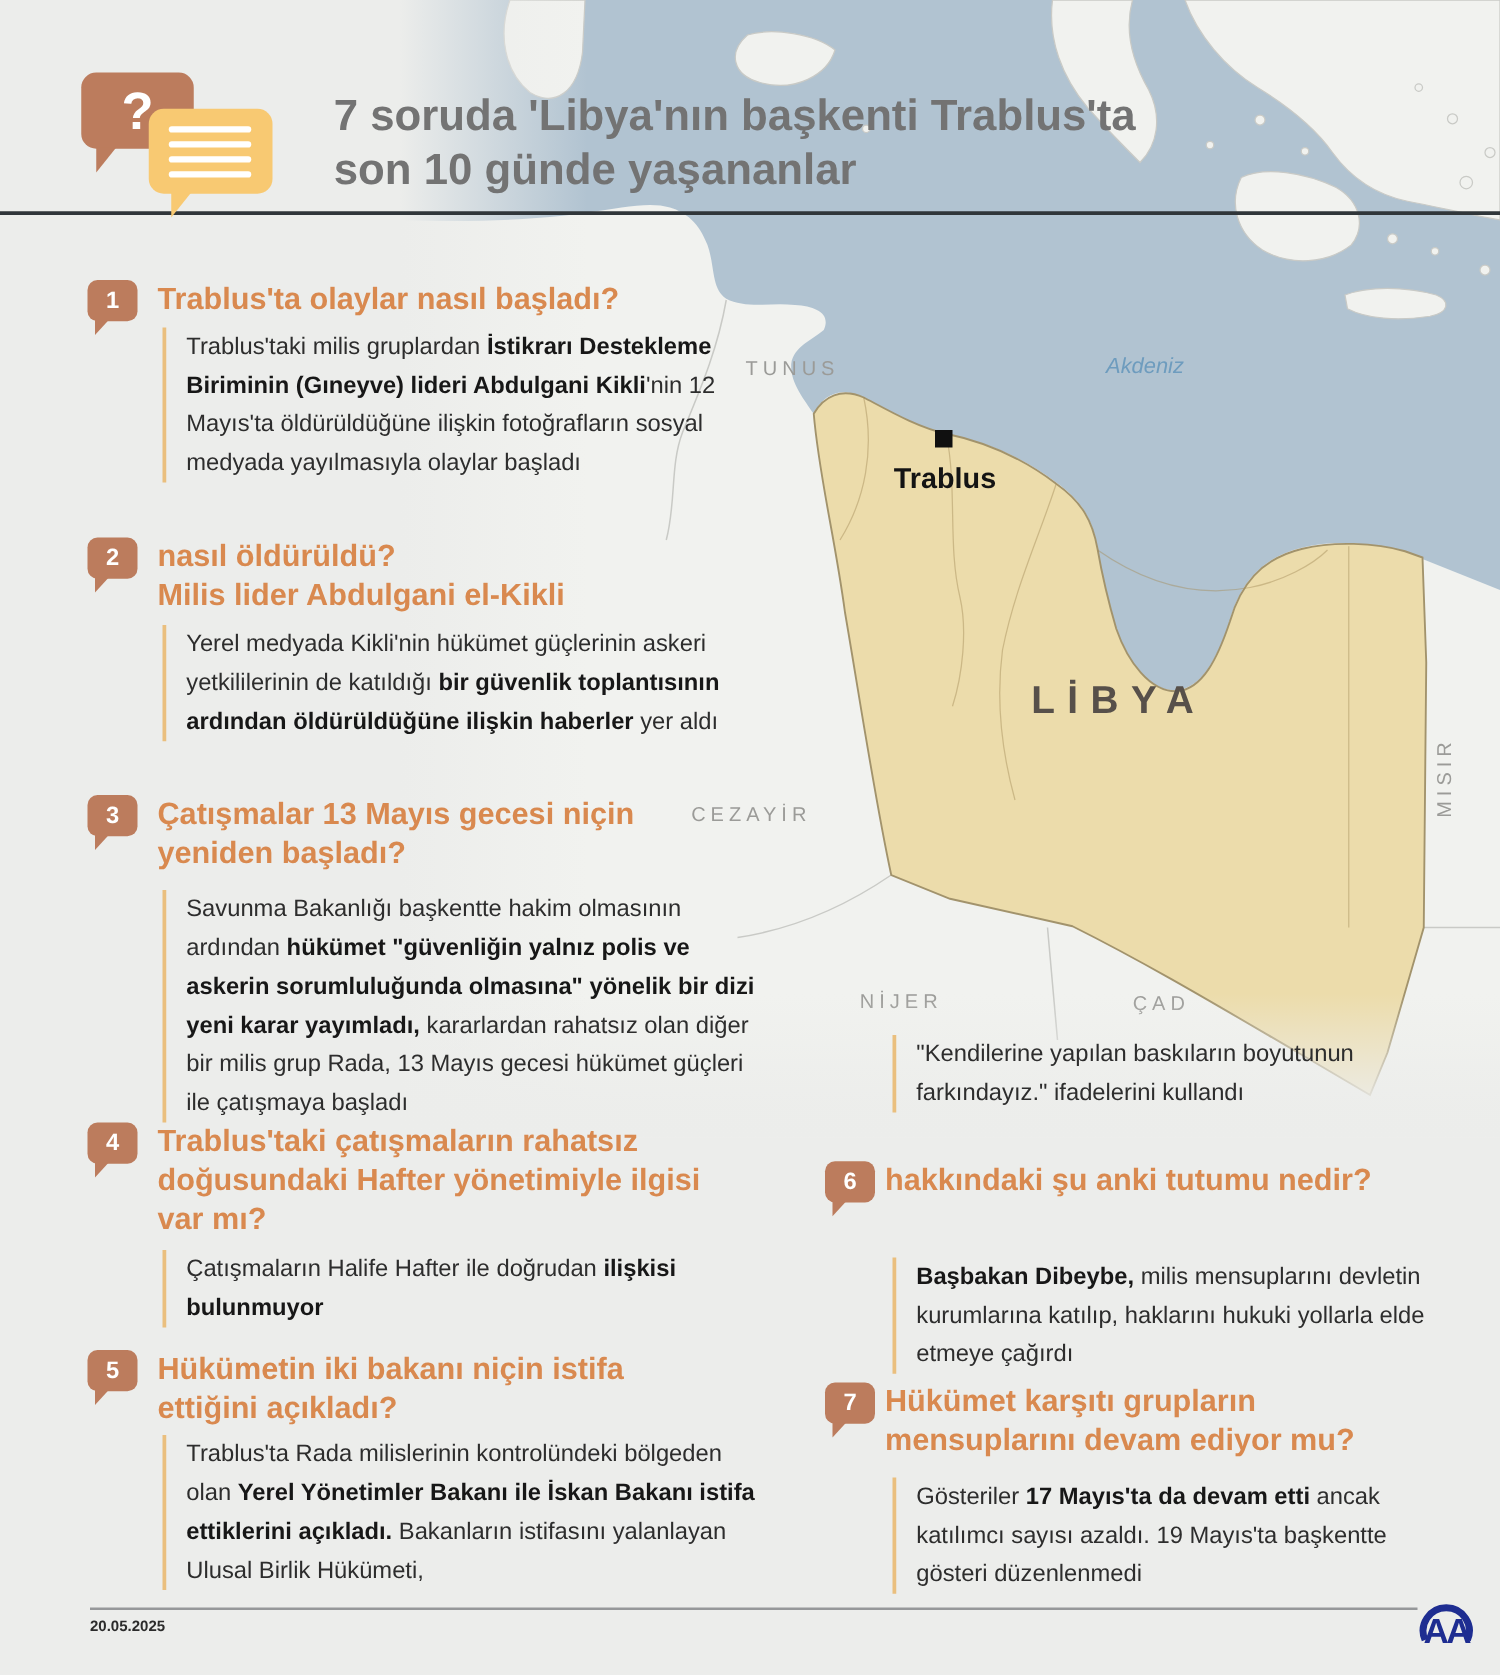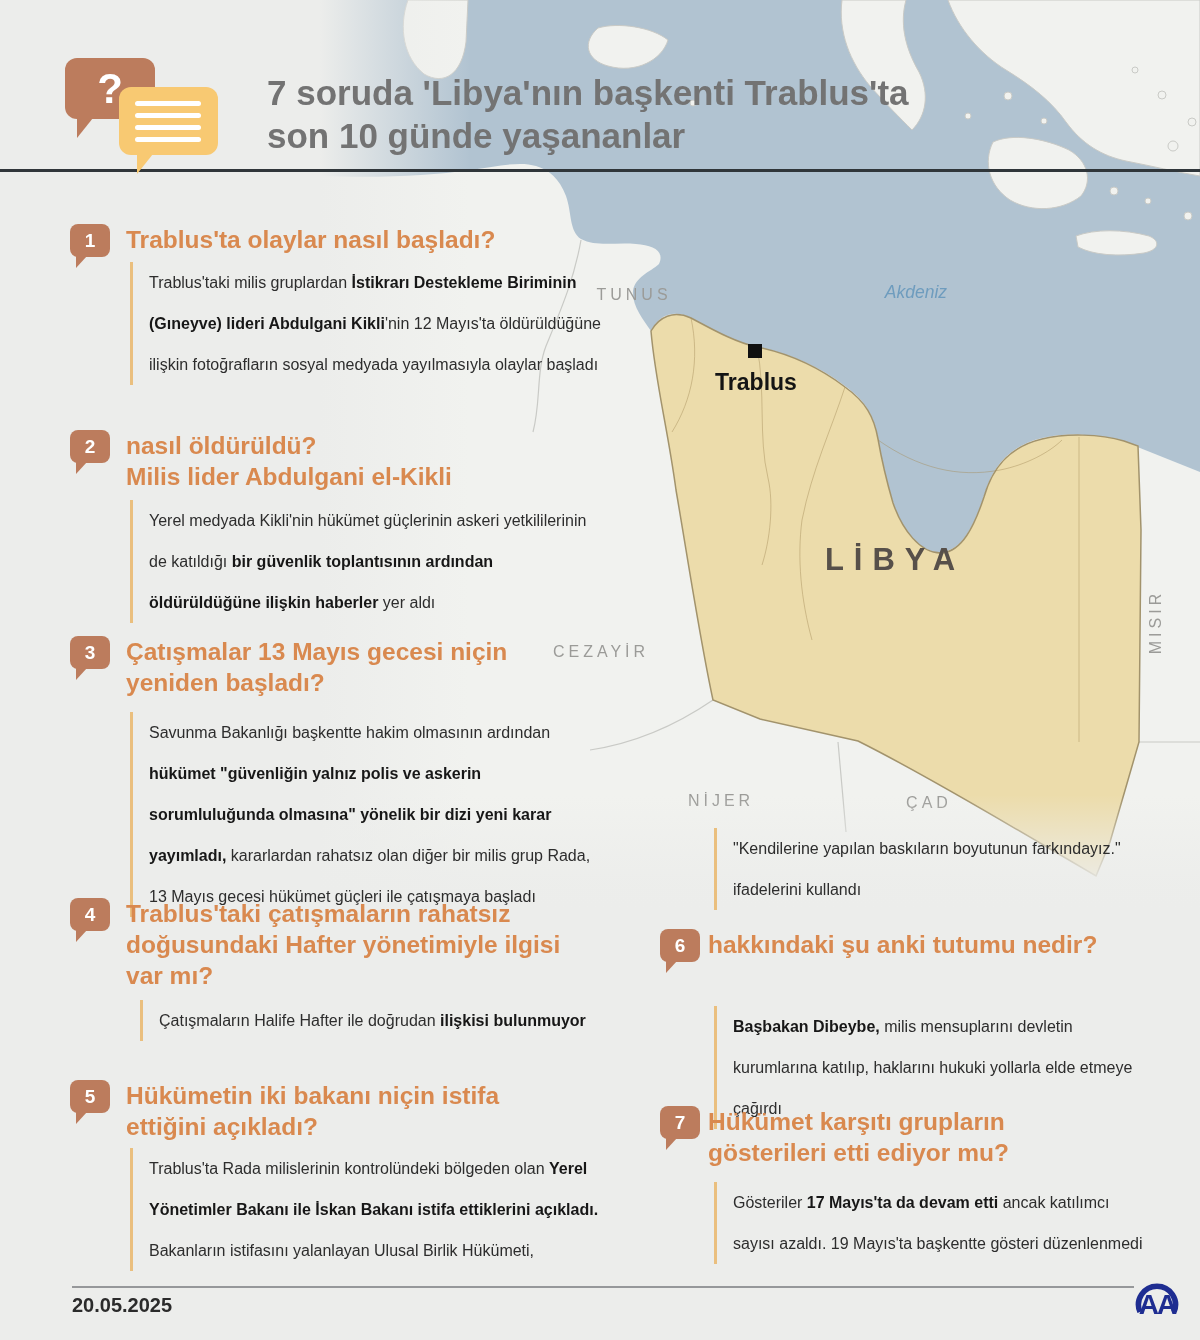--- a/index.html
+++ b/index.html
@@ -42,26 +42,26 @@
   #bubble-t .tail{border-top-color:var(--bubble_yellow);left:18px;bottom:-19px}
   #bubble-t i{display:block;width:66px;height:5px;border-radius:3px;background:#fff}
   
   .q-num{width:40px;height:33px;background:var(--bubble_brown);border-radius:8px;z-index:3;
     color:#fff;font-weight:bold;font-size:19px;display:flex;align-items:center;justify-content:center}
   .q-num::after{content:"";position:absolute;left:6px;bottom:-11px;width:0;height:0;
     border-top:12px solid var(--bubble_brown);border-right:11px solid transparent}
   .q-heading{z-index:3;color:var(--heading_orange);font-weight:bold;font-size:24.5px;line-height:31px}
   .q-heading .line{white-space:nowrap}
   .q-body{z-index:3;border-left:3px solid var(--bar_amber);padding-left:16px;width:455px;
-    font-size:16px;line-height:41px;color:var(--text_dark)}
+    font-size:19px;line-height:31px;color:var(--text_dark)}
   .q-body .b{font-weight:bold;color:#171717}
   .rightcol{width:420px}
   
   #bottom-rule{left:72px;top:1286px;width:1062px;height:2px;background:var(--rule_gray)}
-  #footer-date{left:72px;top:1294px;font-size:20px;font-weight:600;color:#2b2b2b}
+  #footer-date{left:72px;top:1294px;font-size:12px;font-weight:600;color:#2b2b2b}
   #aa-logo{left:1134px;top:1268px;z-index:3}
 </style>
 </head>
 <body>
 
 <div id="map-wrap" class="abs">
   <svg width="880" height="910" viewBox="320 0 880 910">
     <rect x="320" y="0" width="880" height="910" fill="var(--land)"></rect>
 
     <path fill="var(--sea)" d="
@@ -181,21 +181,21 @@
 <div class="abs q-body" style="left:130px;top:712px"><span>Savunma Bakanlığı başkentte hakim olmasının ardından </span><span class="b">hükümet "güvenliğin yalnız polis ve askerin sorumluluğunda olmasına" yönelik bir dizi yeni karar yayımladı,</span><span> kararlardan rahatsız olan diğer bir milis grup Rada, 13 Mayıs gecesi hükümet güçleri ile çatışmaya başladı</span></div>
 
 <div class="abs q-num" style="left:70px;top:898px">
   <span>4</span>
   </div>
 <div class="abs q-heading" style="left:126px;top:898px">
     <div class="line">Trablus'taki çatışmaların rahatsız</div>
     <div class="line">doğusundaki Hafter yönetimiyle ilgisi</div>
     <div class="line">var mı?</div>
   </div>
-<div class="abs q-body" style="left:140px;top:1000px"><span>Çatışmaların Halife Hafter ile doğrudan </span><span class="b">ilişkisi bulunmuyor</span></div>
+<div class="abs q-body" style="left:130px;top:1000px"><span>Çatışmaların Halife Hafter ile doğrudan </span><span class="b">ilişkisi bulunmuyor</span></div>
 
 <div class="abs q-num" style="left:70px;top:1080px">
   <span>5</span>
   </div>
 <div class="abs q-heading" style="left:126px;top:1080px">
     <div class="line">Hükümetin iki bakanı niçin istifa</div>
     <div class="line">ettiğini açıkladı?</div>
   </div>
 <div class="abs q-body" style="left:130px;top:1148px"><span>Trablus'ta Rada milislerinin kontrolündeki bölgeden olan </span><span class="b">Yerel Yönetimler Bakanı ile İskan Bakanı istifa ettiklerini açıkladı.</span><span> Bakanların istifasını yalanlayan Ulusal Birlik Hükümeti,</span></div>
 
@@ -207,21 +207,21 @@
 <div class="abs q-heading" style="left:708px;top:929px">
     <div class="line">hakkındaki şu anki tutumu nedir?</div>
   </div>
 <div class="abs q-body rightcol" style="left:714px;top:1006px"><span class="b">Başbakan Dibeybe,</span><span> milis mensuplarını devletin kurumlarına katılıp, haklarını hukuki yollarla elde etmeye çağırdı</span></div>
 
 <div class="abs q-num" style="left:660px;top:1106px">
   <span>7</span>
   </div>
 <div class="abs q-heading" style="left:708px;top:1106px">
     <div class="line">Hükümet karşıtı grupların</div>
-    <div class="line">gösterileri etti ediyor mu?</div>
+    <div class="line">mensuplarını devam ediyor mu?</div>
   </div>
 <div class="abs q-body rightcol" style="left:714px;top:1182px"><span>Gösteriler </span><span class="b">17 Mayıs'ta da devam etti</span><span> ancak katılımcı sayısı azaldı. 19 Mayıs'ta başkentte gösteri düzenlenmedi</span></div>
 
 <div id="bottom-rule" class="abs"></div>
 <div id="footer-date" class="abs">20.05.2025</div>
 <svg id="aa-logo" class="abs" width="46" height="50" viewBox="0 0 46 50">
   <path d="M6,44 A18.5,18.5 0 1 1 40,44" fill="none" stroke="var(--logo_blue)" stroke-width="5.5"></path>
   <text x="23" y="46" text-anchor="middle" font-size="28" font-weight="bold" letter-spacing="-2" fill="var(--logo_blue)">AA</text>
 </svg>
 

